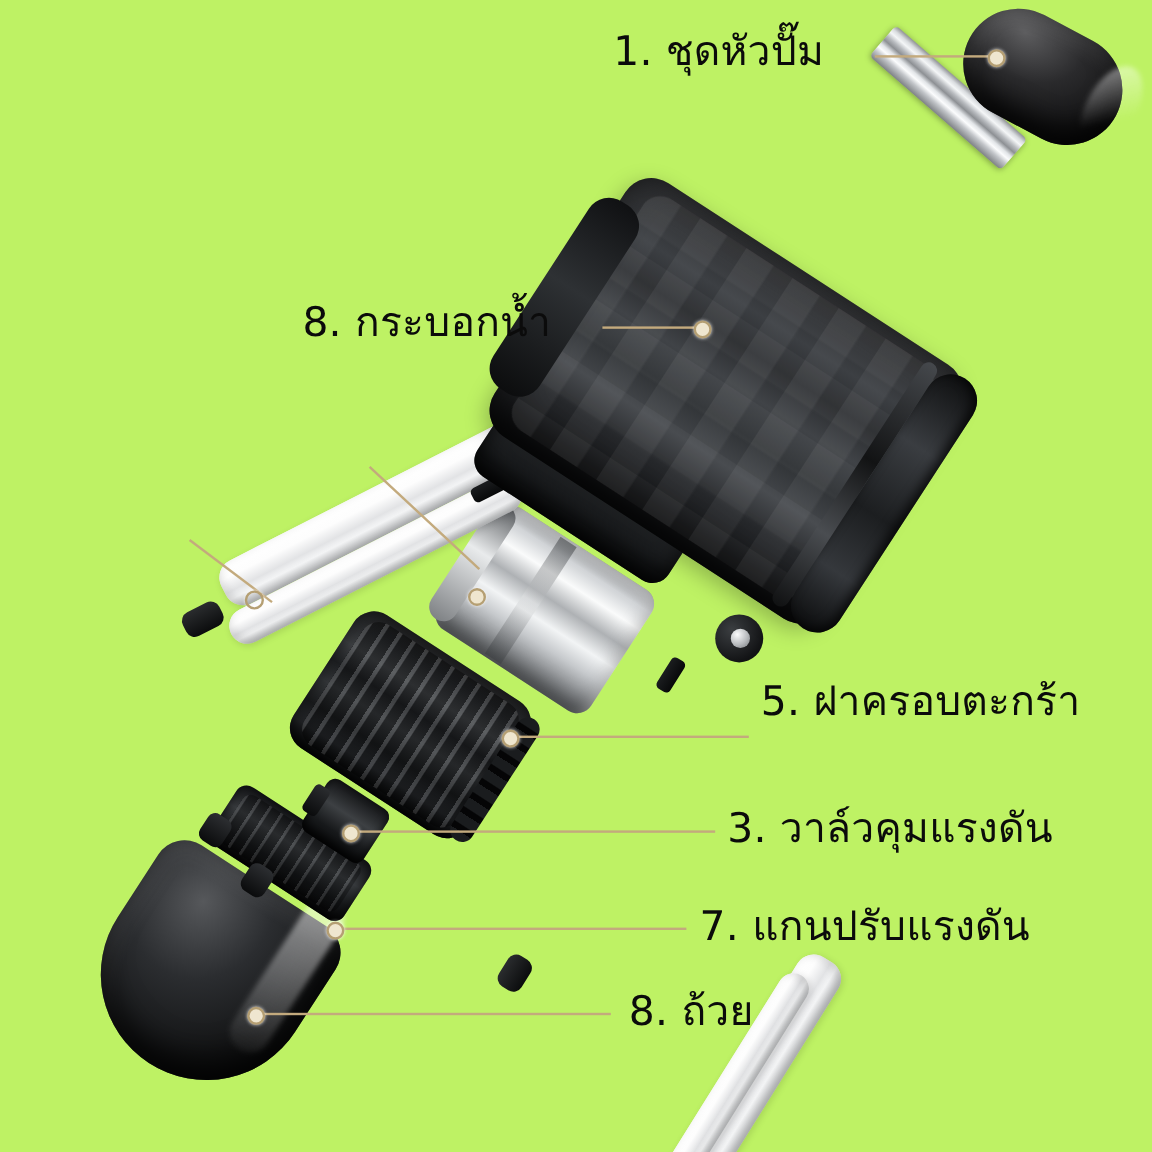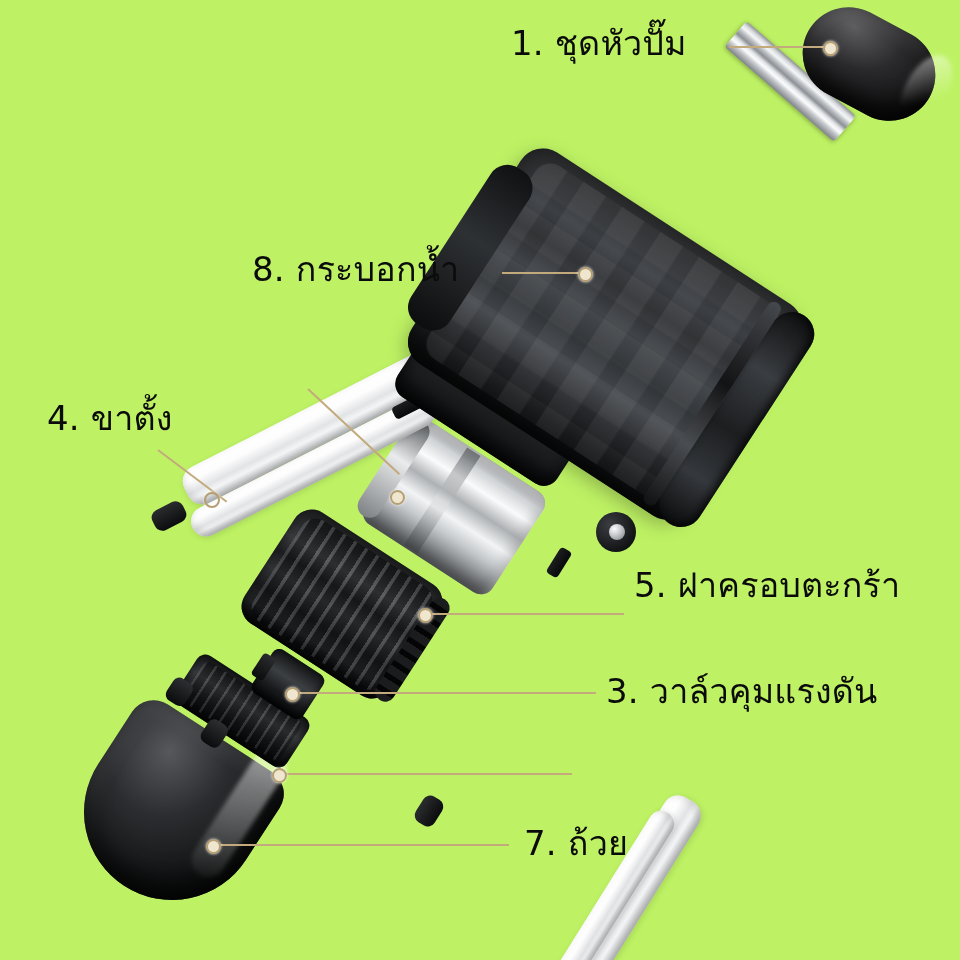--- a/index.html
+++ b/index.html
@@ -407,18 +407,18 @@
 
     <div class="leader" style="left:278px; top:773px; width:294px;"></div>
     <div class="dot" style="left:272px; top:768px;"></div>
 
     <div class="leader" style="left:212px; top:844px; width:297px;"></div>
     <div class="dot" style="left:206px; top:839px;"></div>
   </div>
 
   <div class="label" style="left:511px;  top:26px;">1. ชุดหัวปั๊ม</div>
   <div class="label" style="left:252px;  top:252px;">8. กระบอกน้ำ</div>
-  <div class="label" style="left:47px;   top:401px;">4. ขาตั้ง</div>
   <div class="label" style="left:634px;  top:568px;">5. ฝาครอบตะกร้า</div>
   <div class="label" style="left:606px;  top:674px;">3. วาล์วคุมแรงดัน</div>
-  <div class="label" style="left:524px;  top:826px;">7. ถ้วย</div>
+  <div class="label" style="left:583px;  top:755px;">7. แกนปรับแรงดัน</div>
+  <div class="label" style="left:524px;  top:826px;">8. ถ้วย</div>
 
 </div>
 
 </body></html>

